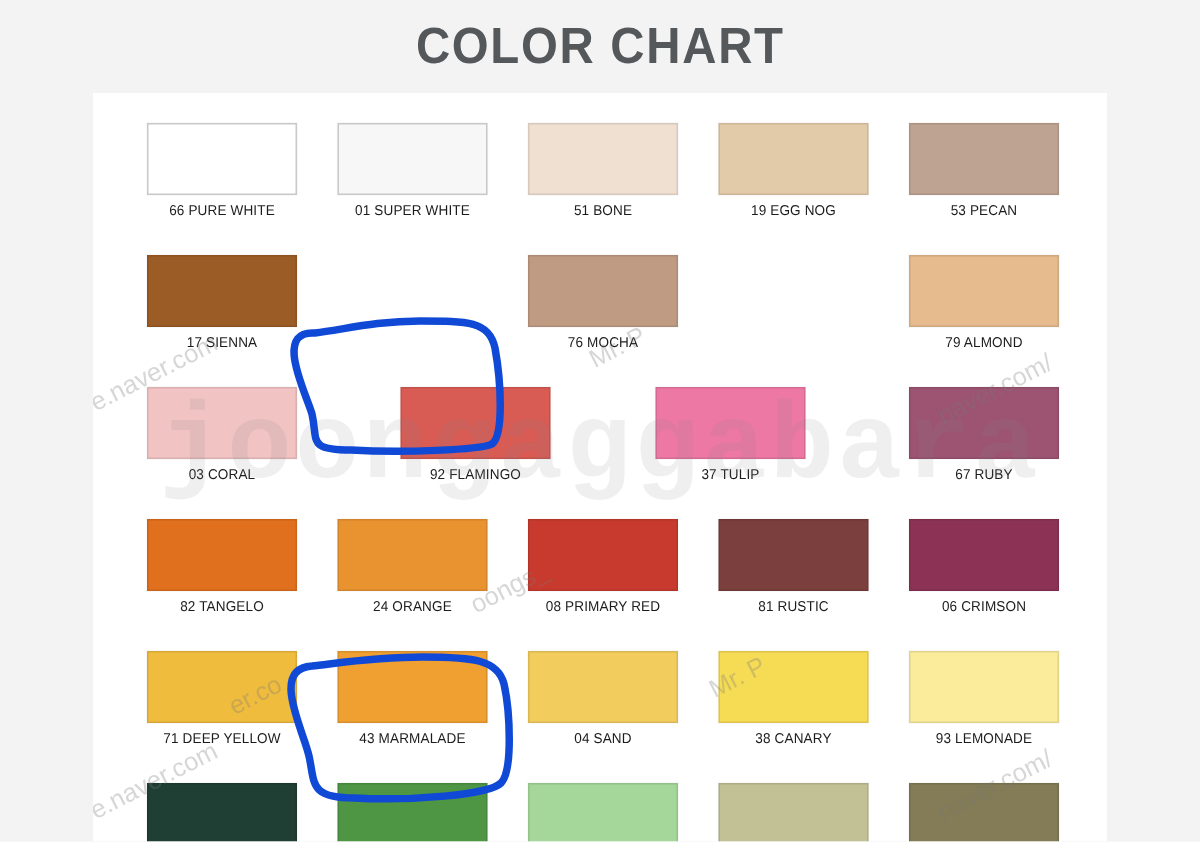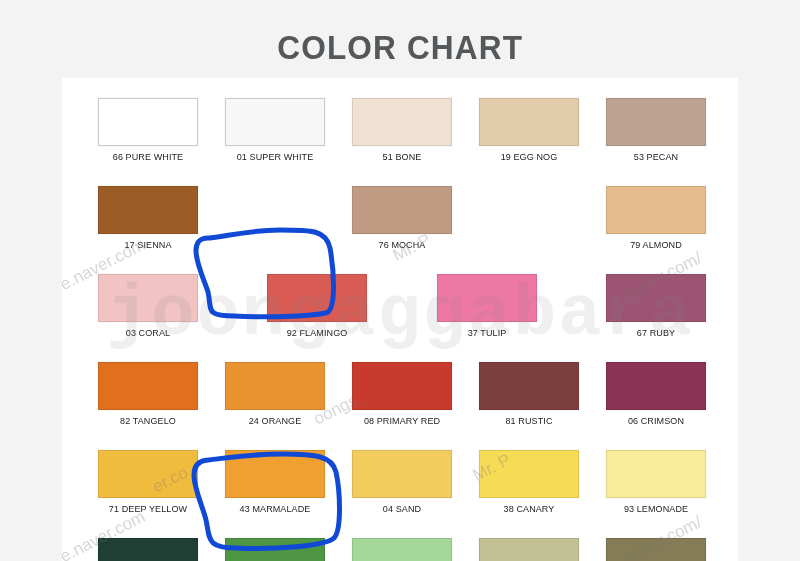--- a/index.html
+++ b/index.html
@@ -11,21 +11,20 @@
     height: 561px;
     overflow: hidden;
     background: #f2f3f2;
     font-family: "Liberation Sans", sans-serif;
     position: relative;
   }
   #root {
     position: absolute;
     inset: 0;
     background: #f2f3f2;
-    margin-top: 16px;
   }
   
   .title-bar {
     position: absolute;
     left: 0;
     top: 0;
     width: 800px;
     height: 62px;
     display: flex;
     align-items: center;

